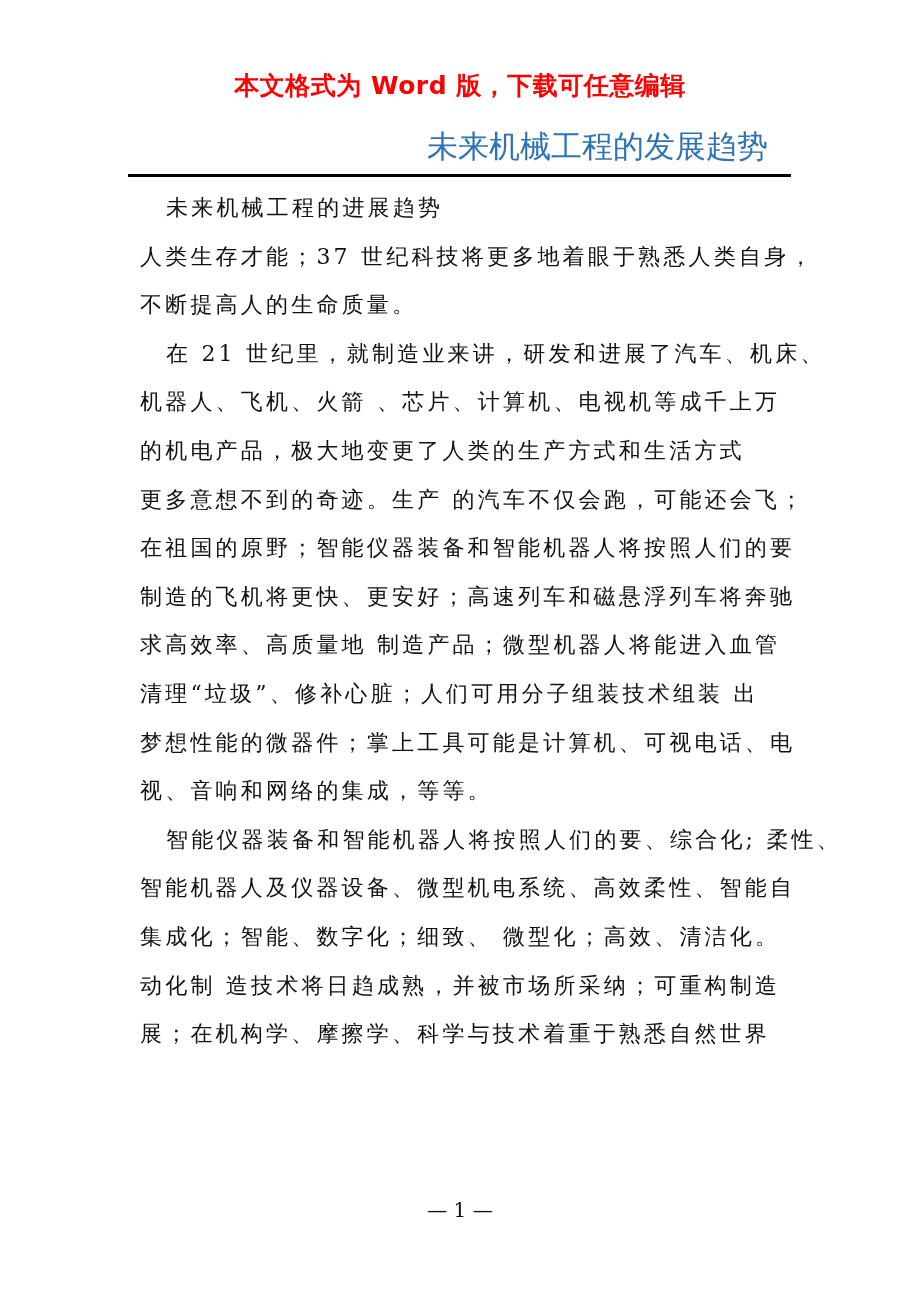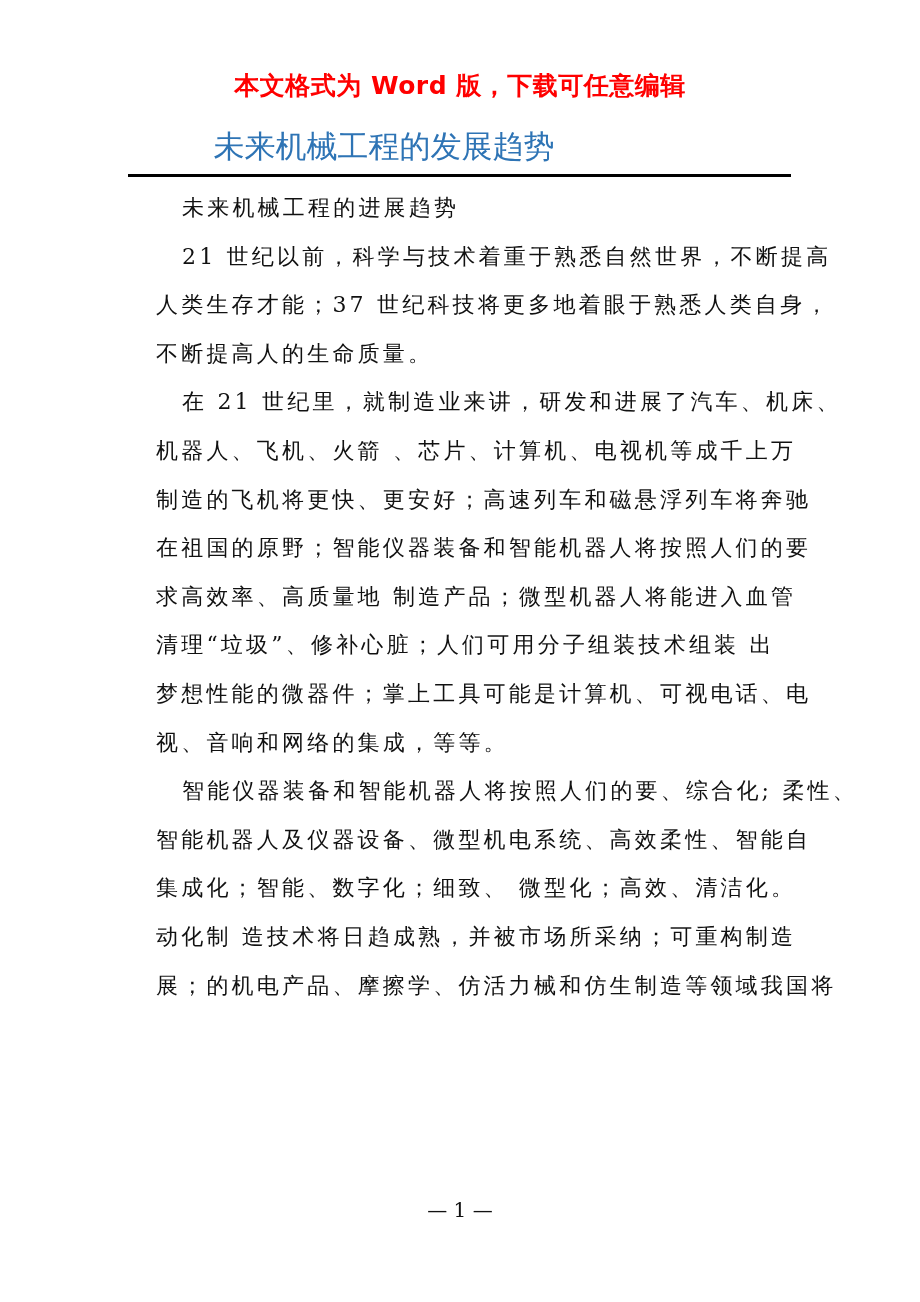--- a/index.html
+++ b/index.html
@@ -32,21 +32,21 @@
       font-weight: bold;
       font-size: 25px;
       line-height: 40px;
       letter-spacing: 0.5px;
     }
     .doc-title {
       position: absolute;
       top: 124px;
       left: 0;
       width: 768px;
-      text-align: center;
+      text-align: right;
       color: #2e74b5;
       font-family: "DejaVu Sans", sans-serif;
       font-size: 31px;
       line-height: 44px;
     }
     .rule {
       position: absolute;
       top: 174px;
       left: 128px;
       width: 663px;
@@ -60,21 +60,20 @@
       width: 650px;
       font-family: "DejaVu Serif", serif;
       font-size: 22px;
       color: #111111;
     }
     .line {
       height: 48.6px;
       line-height: 48.6px;
       white-space: nowrap;
       letter-spacing: 3.2px;
-      margin-left: 16px;
     }
     .indent {
       padding-left: 26px;
     }
     .page-number {
       position: absolute;
       top: 1190px;
       left: 0;
       width: 920px;
       text-align: center;
@@ -91,36 +90,37 @@
 
   <div class="banner">本文格式为 Word 版，下载可任意编辑</div>
 
   <div class="doc-title">未来机械工程的发展趋势</div>
 
   <div class="rule"></div>
 
   <div class="body-text">
     <div class="line indent">未来机械工程的进展趋势</div>
 
-    <div class="line indent">21 世纪以前，科学与技术着重于熟悉自然世界，不断提高</div>
     <div class="line">人类生存才能；37 世纪科技将更多地着眼于熟悉人类自身，</div>
     <div class="line">不断提高人的生命质量。</div>
 
     <div class="line indent">在 21 世纪里，就制造业来讲，研发和进展了汽车、机床、</div>
     <div class="line">机器人、飞机、火箭 、芯片、计算机、电视机等成千上万</div>
+    <div class="line">的机电产品，极大地变更了人类的生产方式和生活方式</div>
 
+    <div class="line">更多意想不到的奇迹。生产  的汽车不仅会跑，可能还会飞；</div>
+    <div class="line">在祖国的原野；智能仪器装备和智能机器人将按照人们的要</div>
     <div class="line">制造的飞机将更快、更安好；高速列车和磁悬浮列车将奔驰</div>
-    <div class="line">在祖国的原野；智能仪器装备和智能机器人将按照人们的要</div>
     <div class="line">求高效率、高质量地  制造产品；微型机器人将能进入血管</div>
     <div class="line">清理“垃圾”、修补心脏；人们可用分子组装技术组装  出</div>
     <div class="line">梦想性能的微器件；掌上工具可能是计算机、可视电话、电</div>
     <div class="line">视、音响和网络的集成，等等。</div>
 
     <div class="line indent">智能仪器装备和智能机器人将按照人们的要、综合化; 柔性、</div>
     <div class="line">智能机器人及仪器设备、微型机电系统、高效柔性、智能自</div>
     <div class="line">集成化；智能、数字化；细致、  微型化；高效、清洁化。</div>
     <div class="line">动化制  造技术将日趋成熟，并被市场所采纳；可重构制造</div>
-    <div class="line">展；的机电产品、摩擦学、仿活力械和仿生制造等领域我国将</div>
+    <div class="line">展；在机构学、摩擦学、科学与技术着重于熟悉自然世界</div>
   </div>
 
   <div class="page-number">— 1 —</div>
 
 </div>
 
 </body></html>

